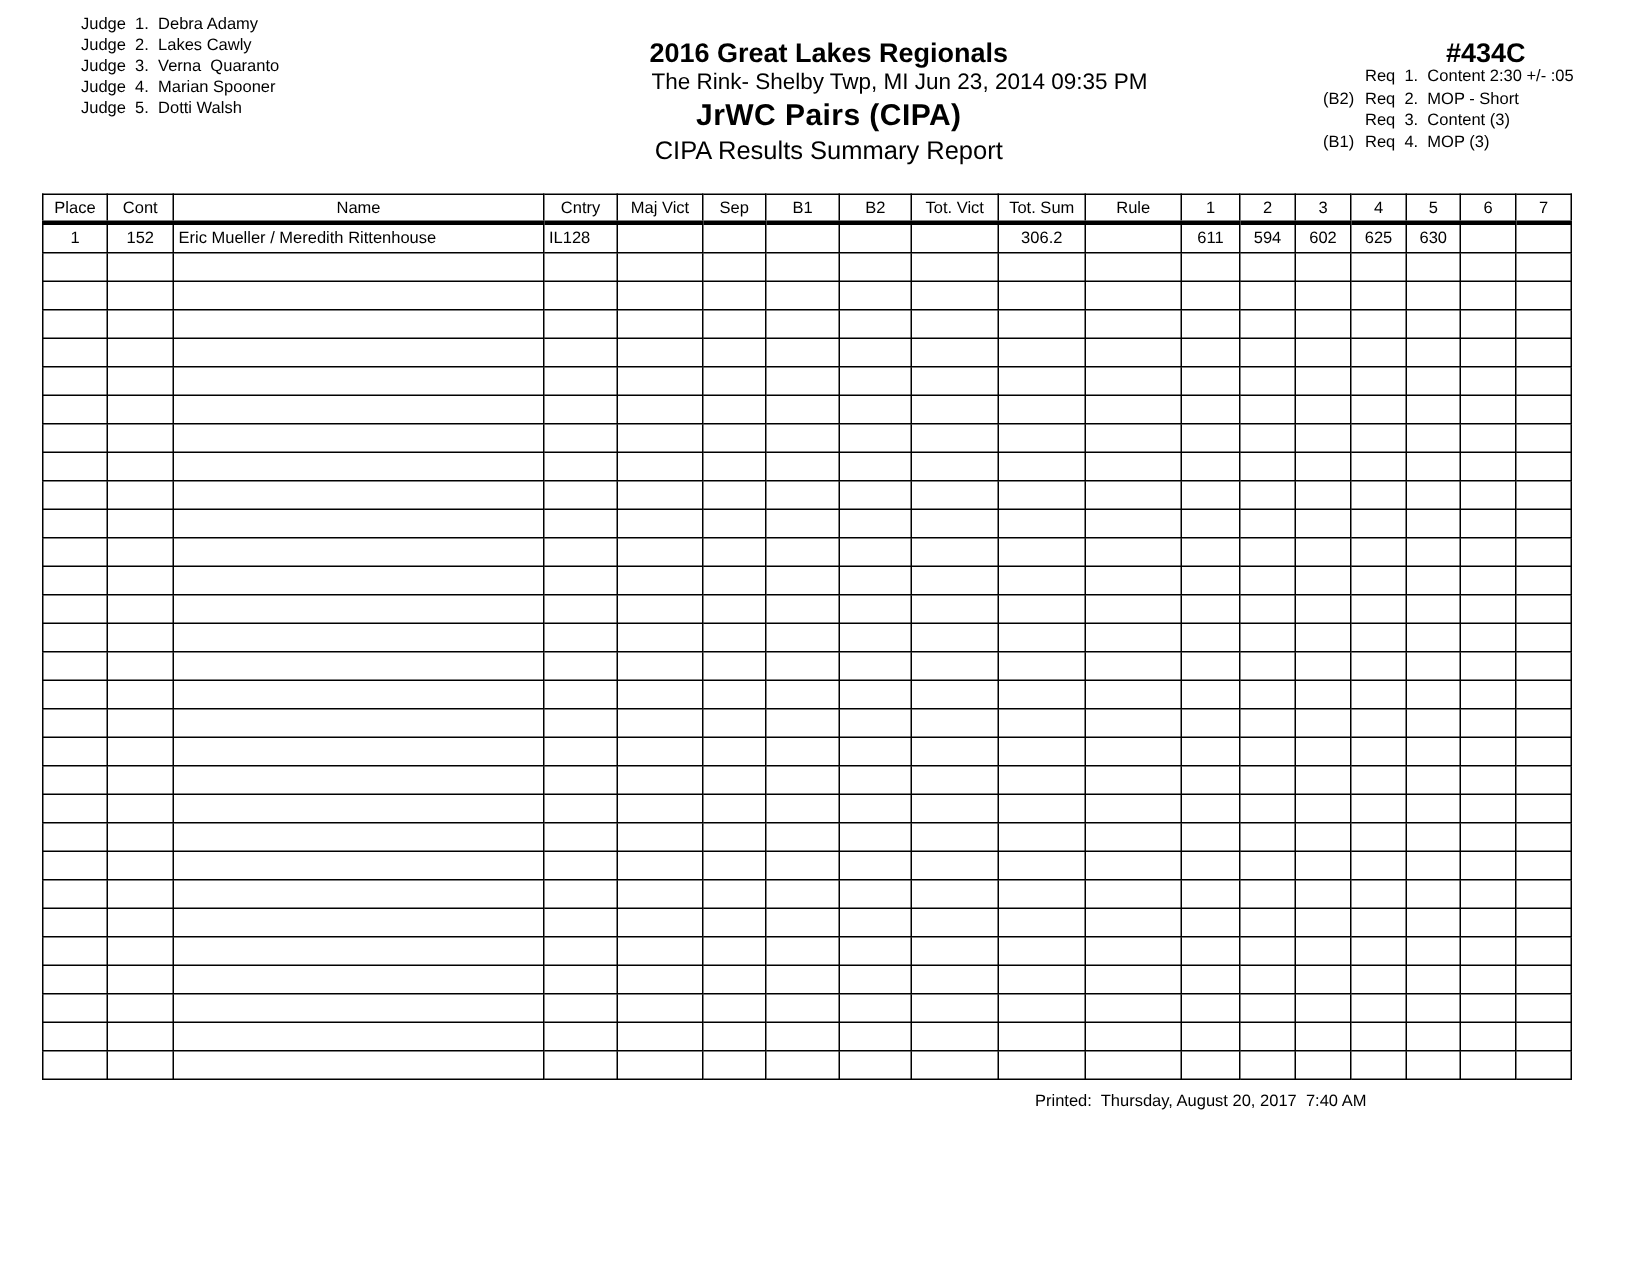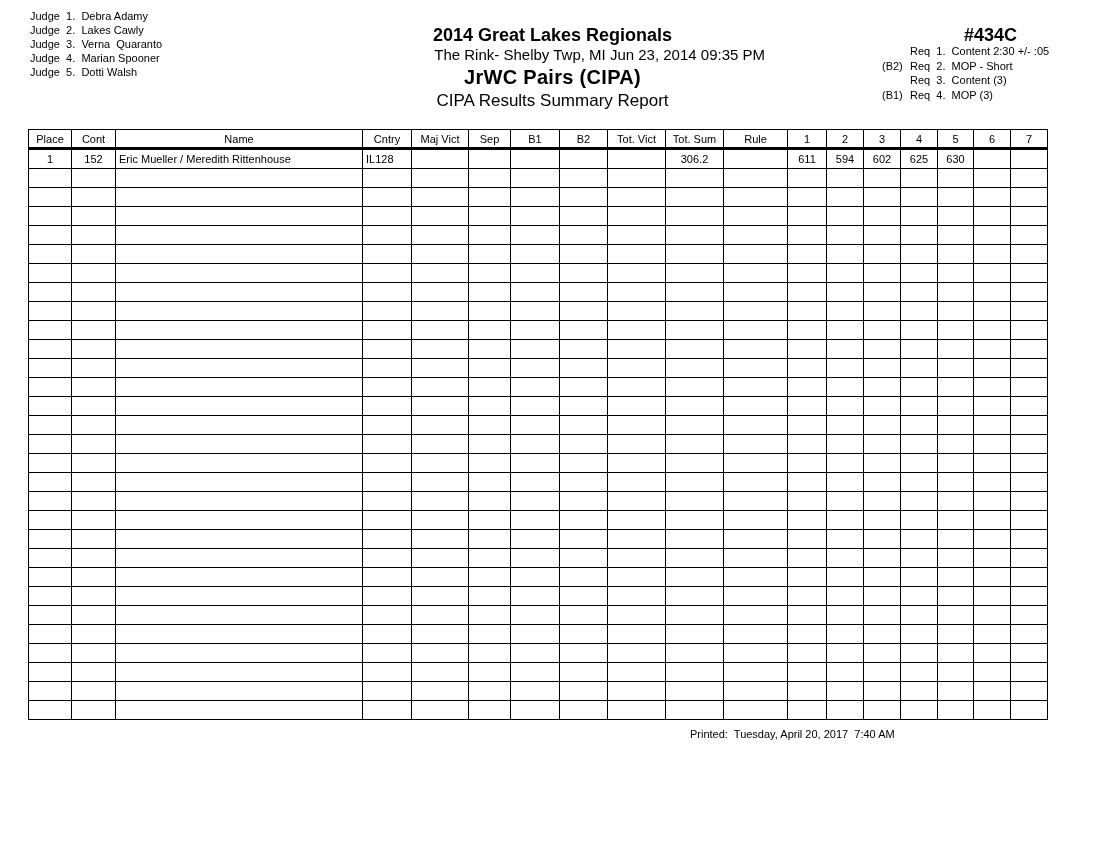--- a/index.html
+++ b/index.html
@@ -1,19 +1,19 @@
 <!DOCTYPE html>
 <html><head>
 <meta charset="utf-8">
 <style>
   html, body { margin: 0; padding: 0; background: #ffffff; }
   body { width: 1100px; height: 850px; position: relative; overflow: hidden;
          font-family: "Liberation Sans", "DejaVu Sans", sans-serif; color: #000; }
   .judges { position: absolute; left: 30px; top: 9px; font-size: 11px; line-height: 14px; }
-  .judges .row { white-space: pre; }
+  .judges .row { white-space: pre; margin-left: 24px; }
   .center-hdr { position: absolute; left: 340px; width: 425px; top: 24px; text-align: center; }
   .center-hdr .event { font-size: 18px; font-weight: bold; line-height: 22px; }
   .center-hdr .venue { font-size: 15px; line-height: 18px; text-align: right; }
   .center-hdr .segment { font-size: 20px; font-weight: bold; line-height: 26px; letter-spacing: 0.3px; }
   .center-hdr .report { font-size: 17px; line-height: 22px; }
   .code { position: absolute; left: 964px; top: 25px; font-size: 18px; font-weight: bold; }
   .reqs { position: absolute; left: 862px; top: 44px; font-size: 11px; line-height: 14.5px; }
   .reqs .r { white-space: pre; display: flex; }
   .reqs .pre { display: inline-block; width: 28px; margin-left: 20px; }
   table.results { position: absolute; left: 28px; top: 129px; border-collapse: collapse;
@@ -31,21 +31,21 @@
 
 <div class="judges">
   <div class="row"><span>Judge  1.</span>  <span>Debra Adamy</span></div>
   <div class="row"><span>Judge  2.</span>  <span>Lakes Cawly</span></div>
   <div class="row"><span>Judge  3.</span>  <span>Verna  Quaranto</span></div>
   <div class="row"><span>Judge  4.</span>  <span>Marian Spooner</span></div>
   <div class="row"><span>Judge  5.</span>  <span>Dotti Walsh</span></div>
 </div>
 
 <div class="center-hdr">
-  <div class="event">2014 Great Lakes Regionals</div>
+  <div class="event">2016 Great Lakes Regionals</div>
   <div class="venue">The Rink- Shelby Twp, MI  Jun 23, 2014  09:35 PM</div>
   <div class="segment">JrWC Pairs (CIPA)</div>
   <div class="report">CIPA Results Summary Report</div>
 </div>
 
 <div class="code">#434C</div>
 
 <div class="reqs">
   <div class="r"><span class="pre"></span><span>Req  1.  Content 2:30 +/- :05</span></div>
   <div class="r"><span class="pre">(B2)</span><span>Req  2.  MOP - Short</span></div>
@@ -693,13 +693,13 @@
         <td></td>
         <td></td>
         <td></td>
         <td></td>
         <td></td>
         <td></td>
       </tr>
     </tbody>
 </table>
 
-<div class="printed">Printed:  Tuesday, April 20, 2017  7:40 AM</div>
+<div class="printed">Printed:  Thursday, August 20, 2017  7:40 AM</div>
 
 </body></html>

